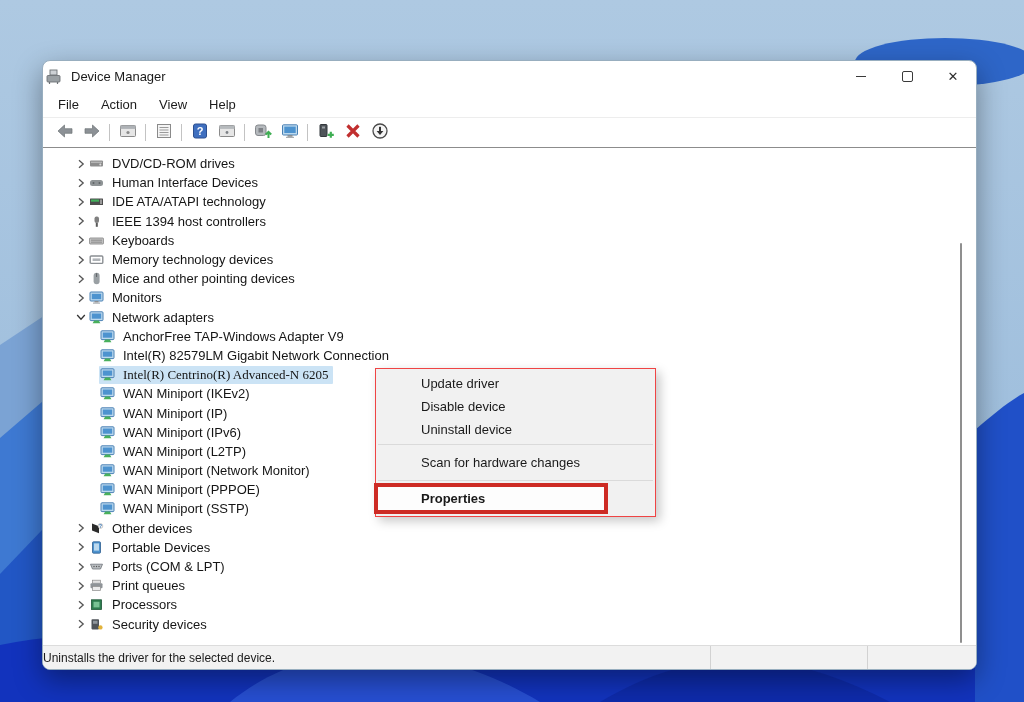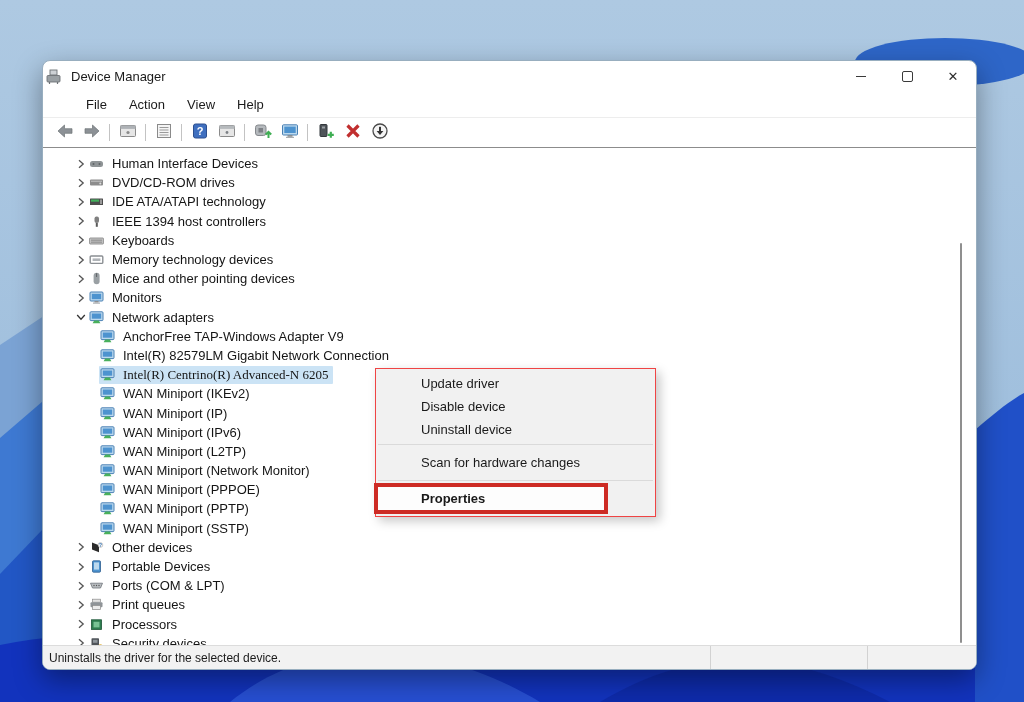--- a/index.html
+++ b/index.html
@@ -18,40 +18,40 @@
   }
   .titlebar{height:30px;display:flex;align-items:center;padding-left:2px;flex:0 0 auto;}
   .title-icon{width:17px;height:17px;display:flex;align-items:center;}
   .title-text{font-size:13px;color:#1b1b1b;margin-left:9px;}
   .win-controls{margin-left:auto;display:flex;height:100%;}
   .win-btn{width:46px;display:flex;align-items:center;justify-content:center;color:#3a3a3a;font-size:13px;}
   .glyph-min{width:10px;height:1px;background:#3a3a3a;}
   .glyph-max{width:9px;height:9px;border:1.2px solid #3a3a3a;border-radius:2px;}
   .glyph-close{font-size:13px;line-height:1;color:#2f2f2f;}
 
-  .menubar{height:26px;display:flex;align-items:center;padding-left:4px;flex:0 0 auto;font-size:13px;color:#1b1b1b;margin-left:28px;}
+  .menubar{height:26px;display:flex;align-items:center;padding-left:4px;flex:0 0 auto;font-size:13px;color:#1b1b1b;}
   .menu-item{padding:3px 11px;}
 
   .toolbar{height:29px;display:flex;align-items:center;padding-left:8px;flex:0 0 auto;
     border-bottom:1px solid #8c8c8c;border-top:1px solid #ededed;}
   .tb-btn{width:27px;height:24px;display:flex;align-items:center;justify-content:center;}
   .tb-sep{width:1px;height:17px;background:#c3c3c3;margin:0 4px;}
 
   .tree{flex:1 1 auto;background:#fff;position:relative;overflow:hidden;padding-top:6px;}
   .tree-row{height:19.2px;display:flex;align-items:center;font-size:13px;color:#151515;white-space:nowrap;}
   .tree-row.lvl0{padding-left:30px;}
   .tree-row.lvl1{padding-left:56px;}
   .chev{width:15px;height:15px;display:flex;align-items:center;justify-content:center;flex:0 0 auto;}
   .row-content{display:flex;align-items:center;padding:1px 5px 1px 1px;border-radius:1px;}
   .row-content.selected{background:#cbe3f5;font-family:Liberation Serif, serif;}
   .tree-ico{width:16px;height:14px;display:flex;align-items:center;margin-right:7px;flex:0 0 auto;}
   .scroll-thumb{position:absolute;right:14px;top:95px;width:2px;height:400px;background:#8f8f8f;border-radius:1px;}
 
   .statusbar{height:23px;background:#f2f2f2;border-top:1px solid #dcdcdc;display:flex;align-items:center;
-    font-size:12px;color:#1b1b1b;padding-left:6px;flex:0 0 auto;position:relative;}
+    font-size:12px;color:#1b1b1b;padding-left:0;flex:0 0 auto;position:relative;}
   .sb-div{position:absolute;top:0;bottom:0;width:1px;background:#d2d2d2;}
 
   
   .context-menu{
     position:absolute;left:375px;top:368px;width:281px;z-index:10;
     background:#f1f1f1;border:1px solid #ef4444;box-shadow:4px 4px 10px rgba(0,0,0,.22);
     padding:3px 0;box-sizing:border-box;
   }
   .cm-item{height:23px;line-height:23px;padding-left:45px;font-size:13px;color:#1a1a1a;position:relative;}
   .cm-item.tall{height:29px;line-height:29px;}
@@ -203,43 +203,43 @@
     <div class="scroll-thumb"></div>
   <div class="tree-row lvl0">
         <span class="chev">
           <svg width="10" height="10" viewBox="0 0 10 10">
             <path d="M3 1.2 L7.2 5 L3 8.8" stroke="#555" stroke-width="1.3" fill="none"></path>
           </svg>
         </span>
         <span class="row-content">
           <span class="tree-ico">
             <svg width="15" height="13" viewBox="0 0 15 13">
+              <rect x="1" y="3.5" width="13" height="6" rx="1" fill="#8d8d8d"></rect>
+              <rect x="2" y="4.6" width="11" height="1.4" fill="#b5b5b5"></rect>
+              <circle cx="11.3" cy="7.6" r="1" fill="#dcdcdc"></circle>
+            </svg>
+          </span>
+          <span>DVD/CD-ROM drives</span>
+        </span>
+      </div>
+      <div class="tree-row lvl0">
+        <span class="chev">
+          <svg width="10" height="10" viewBox="0 0 10 10">
+            <path d="M3 1.2 L7.2 5 L3 8.8" stroke="#555" stroke-width="1.3" fill="none"></path>
+          </svg>
+        </span>
+        <span class="row-content">
+          <span class="tree-ico">
+            <svg width="15" height="13" viewBox="0 0 15 13">
               <rect x="1" y="4" width="13" height="6" rx="2.5" fill="#8f9496"></rect>
               <circle cx="4.5" cy="7" r="1" fill="#5f6466"></circle>
               <circle cx="10.5" cy="7" r="1" fill="#5f6466"></circle>
             </svg>
           </span>
           <span>Human Interface Devices</span>
-        </span>
-      </div>
-      <div class="tree-row lvl0">
-        <span class="chev">
-          <svg width="10" height="10" viewBox="0 0 10 10">
-            <path d="M3 1.2 L7.2 5 L3 8.8" stroke="#555" stroke-width="1.3" fill="none"></path>
-          </svg>
-        </span>
-        <span class="row-content">
-          <span class="tree-ico">
-            <svg width="15" height="13" viewBox="0 0 15 13">
-              <rect x="1" y="3.5" width="13" height="6" rx="1" fill="#8d8d8d"></rect>
-              <rect x="2" y="4.6" width="11" height="1.4" fill="#b5b5b5"></rect>
-              <circle cx="11.3" cy="7.6" r="1" fill="#dcdcdc"></circle>
-            </svg>
-          </span>
-          <span>DVD/CD-ROM drives</span>
         </span>
       </div>
       <div class="tree-row lvl0">
         <span class="chev">
           <svg width="10" height="10" viewBox="0 0 10 10">
             <path d="M3 1.2 L7.2 5 L3 8.8" stroke="#555" stroke-width="1.3" fill="none"></path>
           </svg>
         </span>
         <span class="row-content">
           <span class="tree-ico">
@@ -451,32 +451,20 @@
       <div class="tree-row lvl1">
         <span class="row-content">
           <span class="tree-ico">
             <svg width="15" height="13" viewBox="0 0 15 13">
               <rect x="1" y="0.8" width="13" height="8.8" rx="1" fill="#bcd9ee" stroke="#4a81b4"></rect>
               <rect x="2.8" y="2.5" width="9.4" height="5.2" fill="#4d93cf"></rect>
               <path d="M5.2 9.6 h4.6 l1.6 2.6 h-7.8 z" fill="#49b05c"></path>
             </svg>
           </span>
           <span>WAN Miniport (PPPOE)</span>
-        </span>
-      </div>
-      <div class="tree-row lvl1">
-        <span class="row-content">
-          <span class="tree-ico">
-            <svg width="15" height="13" viewBox="0 0 15 13">
-              <rect x="1" y="0.8" width="13" height="8.8" rx="1" fill="#bcd9ee" stroke="#4a81b4"></rect>
-              <rect x="2.8" y="2.5" width="9.4" height="5.2" fill="#4d93cf"></rect>
-              <path d="M5.2 9.6 h4.6 l1.6 2.6 h-7.8 z" fill="#49b05c"></path>
-            </svg>
-          </span>
-          <span>WAN Miniport (PPTP)</span>
         </span>
       </div>
       <div class="tree-row lvl1">
         <span class="row-content">
           <span class="tree-ico">
             <svg width="15" height="13" viewBox="0 0 15 13">
               <rect x="1" y="0.8" width="13" height="8.8" rx="1" fill="#bcd9ee" stroke="#4a81b4"></rect>
               <rect x="2.8" y="2.5" width="9.4" height="5.2" fill="#4d93cf"></rect>
               <path d="M5.2 9.6 h4.6 l1.6 2.6 h-7.8 z" fill="#49b05c"></path>
             </svg>

